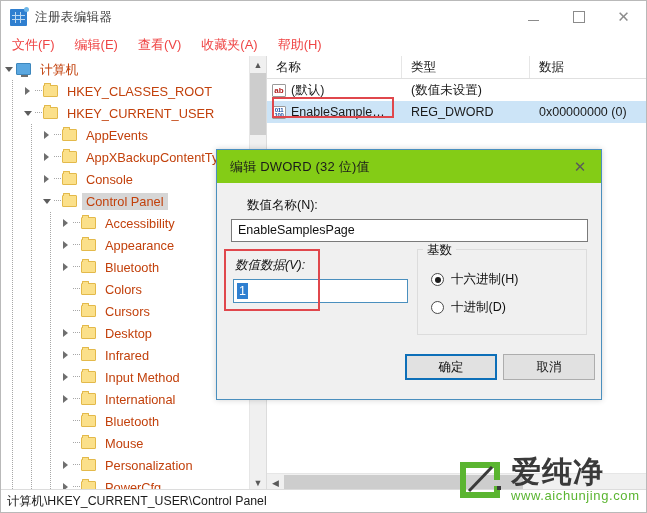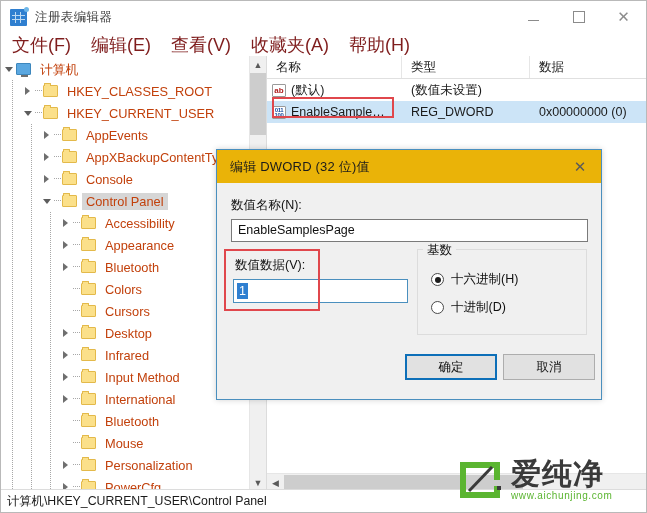--- a/index.html
+++ b/index.html
@@ -53,21 +53,21 @@
   .wbtn .max-glyph{display:block;width:10px;height:10px;border:1px solid #8b8b8b;}
   .wbtn .close-glyph{font-size:15px;line-height:1;font-family:"DejaVu Sans",sans-serif;font-weight:300;}
 
   
   .menubar{
     position:absolute;left:0;top:32px;width:645px;height:23px;
     background:#ffffff;display:flex;align-items:center;
     border-bottom:1px solid #e2e2e2;
   }
   .menu-item{
-    font-size:18px;color:#7f1d1d;padding:0 9px;margin-left:2px;line-height:20px;
+    font-size:13px;color:#ef4444;padding:0 9px;margin-left:2px;line-height:20px;
   }
 
   
   .content{
     position:absolute;left:0;top:55px;width:645px;height:435px;
     background:#ffffff;
   }
 
   
   .tree-pane{
@@ -191,40 +191,40 @@
   }
   .statusbar span{padding-left:6px;}
 
   
   .dialog{
     position:absolute;left:215px;top:148px;width:386px;height:251px;
     background:#f0f0f0;border:1px solid #4a8fbe;box-sizing:border-box;
     box-shadow:0 0 6px rgba(0,0,0,.18);z-index:60;
   }
   .dlg-title{
-    height:33px;background:#eab308;display:flex;align-items:center;
+    height:33px;background:#84cc16;display:flex;align-items:center;
     justify-content:space-between;
     gap:7px;
   }
   .dlg-title .t{font-size:13px;color:#1b1b1b;padding-left:13px;letter-spacing:.2px;}
   .dlg-close{
     width:42px;height:31px;display:flex;align-items:center;justify-content:center;
     color:#5a5a5a;font-size:15px;font-family:"DejaVu Sans",sans-serif;font-weight:300;
   }
   .dlg-body{position:relative;height:216px;}
   .lbl{
     position:absolute;font-size:12.5px;color:#101010;
   }
-  .lbl-name{left:14px;top:14px;}
+  .lbl-name{left:30px;top:14px;}
   .txt-name{
     position:absolute;left:14px;top:36px;width:357px;height:23px;
     background:#ffffff;border:1px solid #7a7a7a;box-sizing:border-box;
     font-size:12.5px;color:#101010;line-height:21px;padding-left:6px;
   }
-  .lbl-data{left:18px;top:74px;}
+  .lbl-data{left:18px;top:74px;font-style:italic;}
   .txt-data{
     position:absolute;left:16px;top:96px;width:175px;height:24px;
     background:#ffffff;border:1px solid #4a8fbe;box-sizing:border-box;
     font-size:12.5px;line-height:22px;padding-left:3px;
   }
   .txt-data .selv{background:#2f7fd0;color:#ffffff;padding:1px 2px;}
   .data-hl{
     position:absolute;left:7px;top:66px;width:96px;height:62px;
     border:2px solid #e0474c;box-sizing:border-box;pointer-events:none;
   }
@@ -264,21 +264,21 @@
   }
   .wm-mark{
     width:48px;height:44px;position:relative;flex:none;margin-right:7px;
   }
   .wm-text{position:relative;}
   .wm-cn{
     font-size:30px;color:#3a3a3a;font-weight:bold;letter-spacing:1px;line-height:30px;
     font-family:"DejaVu Sans","Liberation Sans",sans-serif;
   }
   .wm-url{
-    font-size:10px;color:#5bb531;letter-spacing:.6px;margin-top:1px;
+    font-size:13px;color:#5bb531;letter-spacing:.6px;margin-top:1px;
     font-family:"Liberation Sans",sans-serif;
   }
 </style>
 </head>
 <body>
 
 <div id="app">
 
   <div class="titlebar">
     <div class="app-icon"></div>

